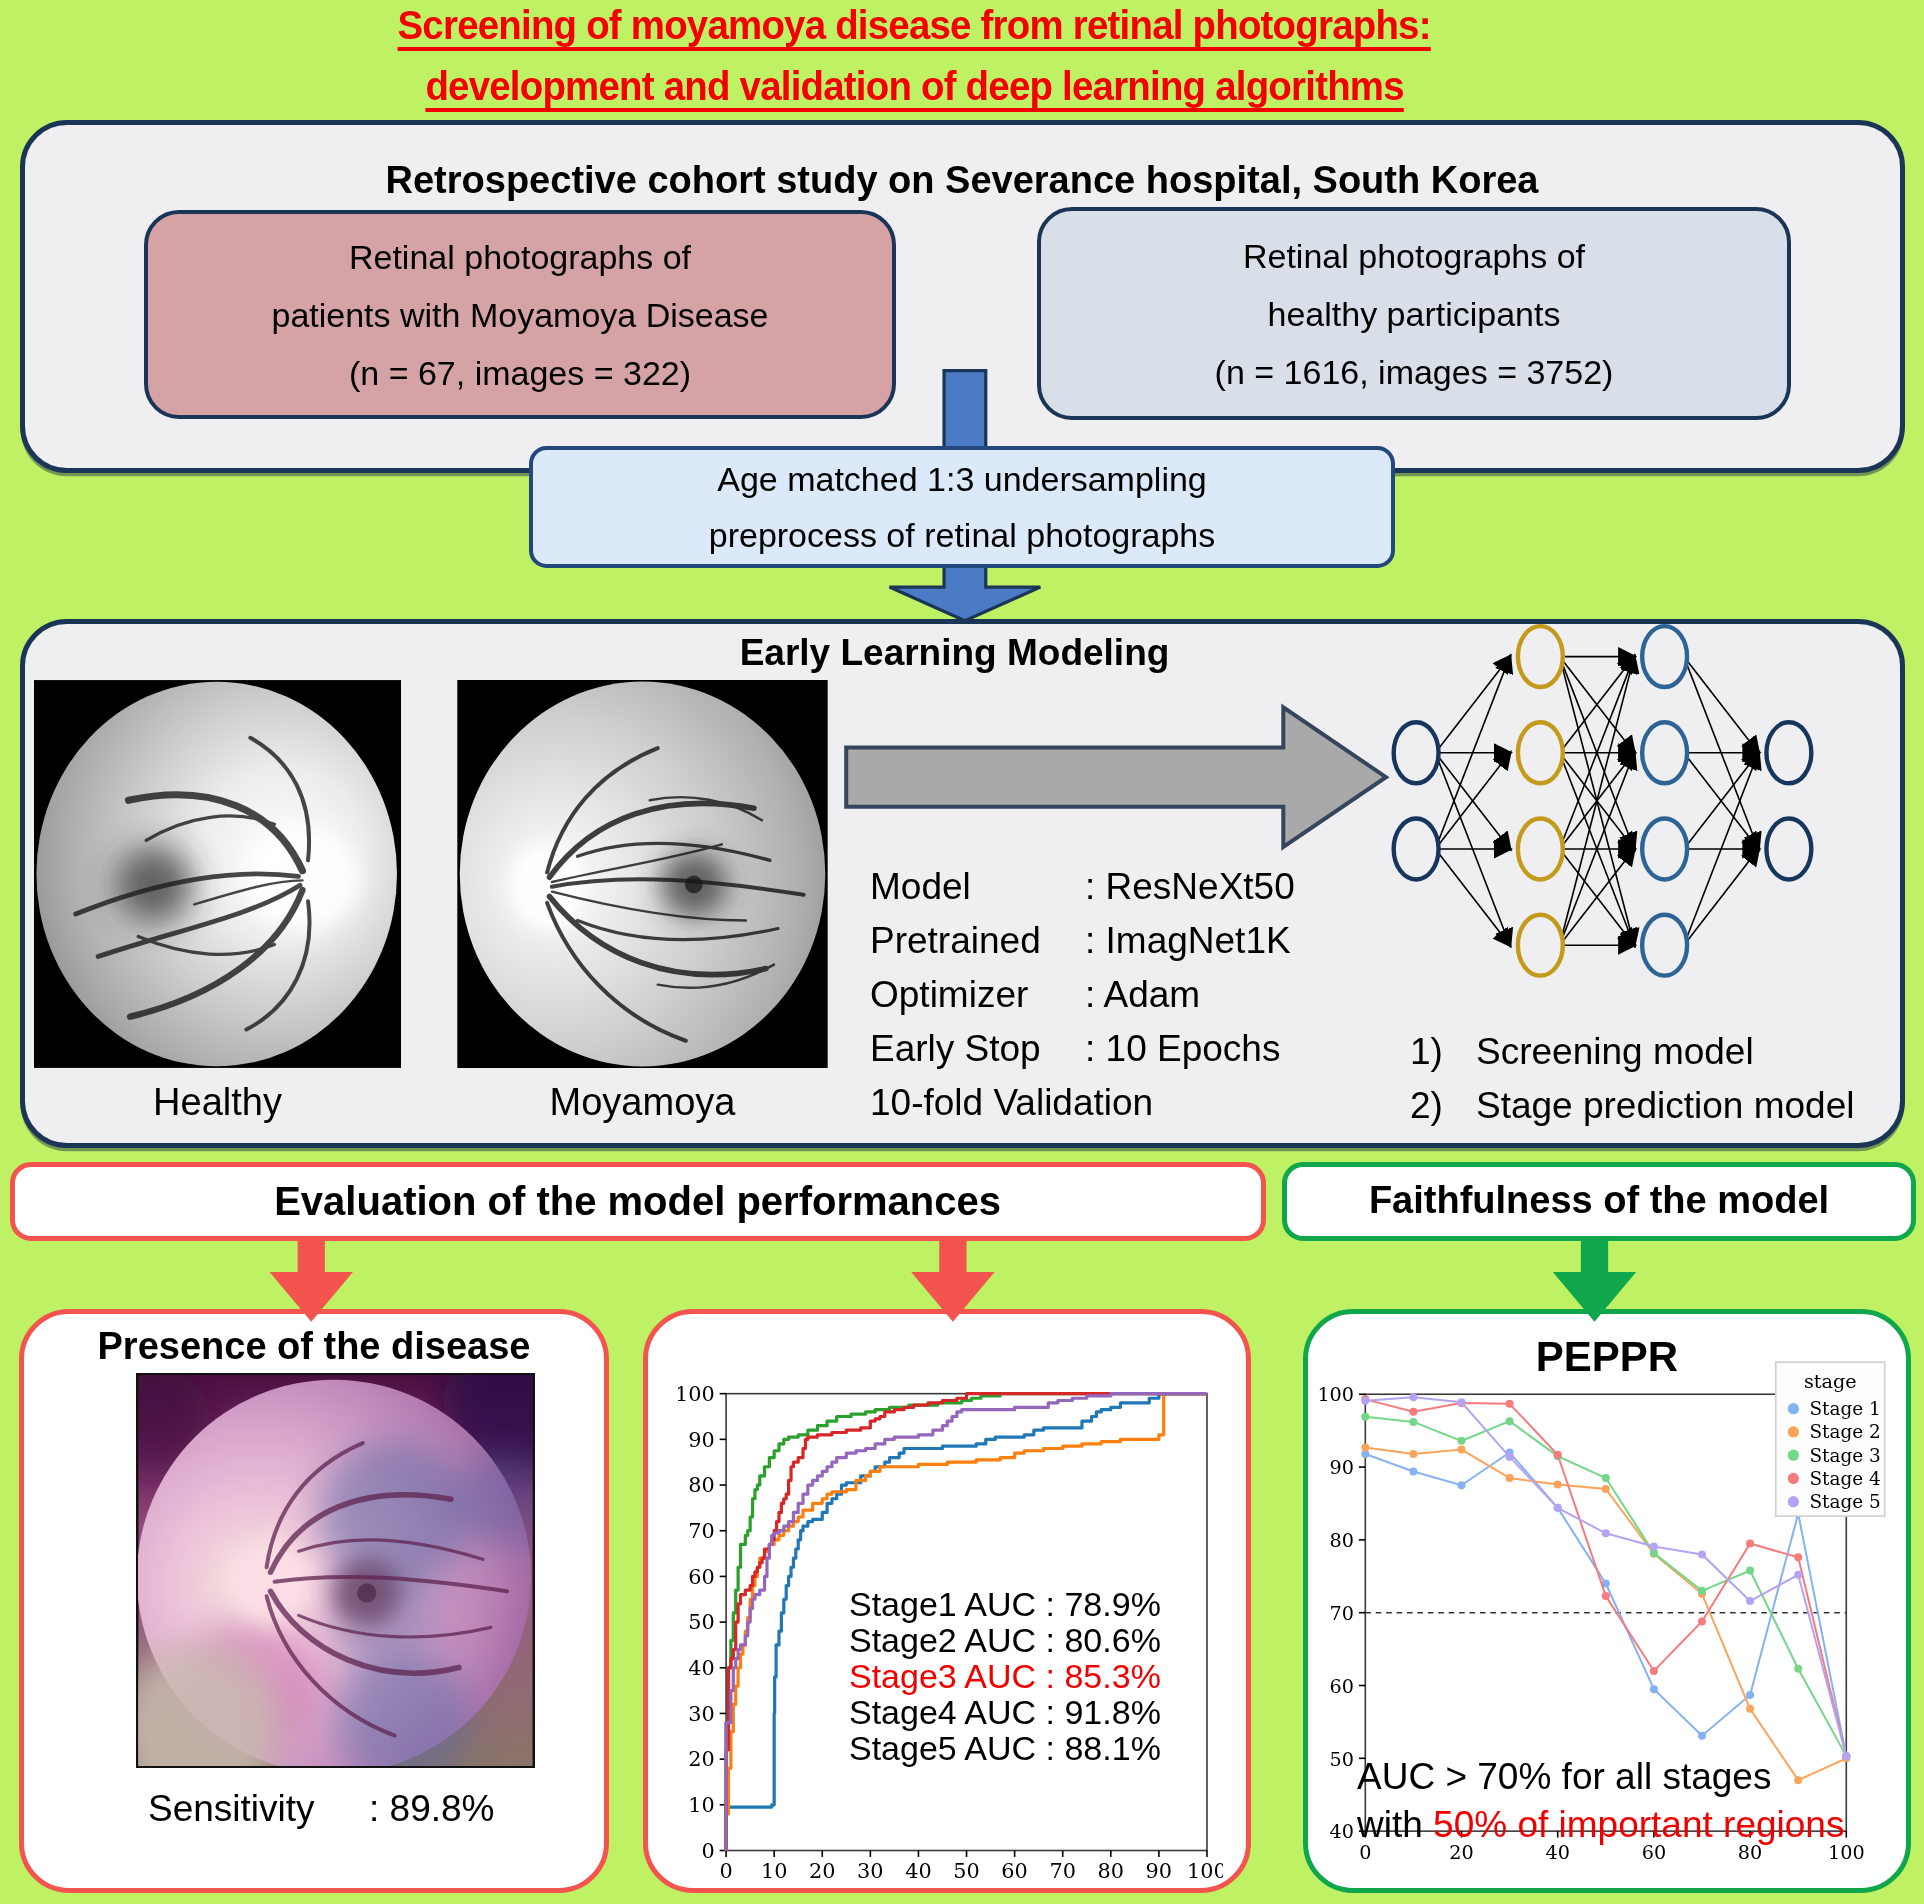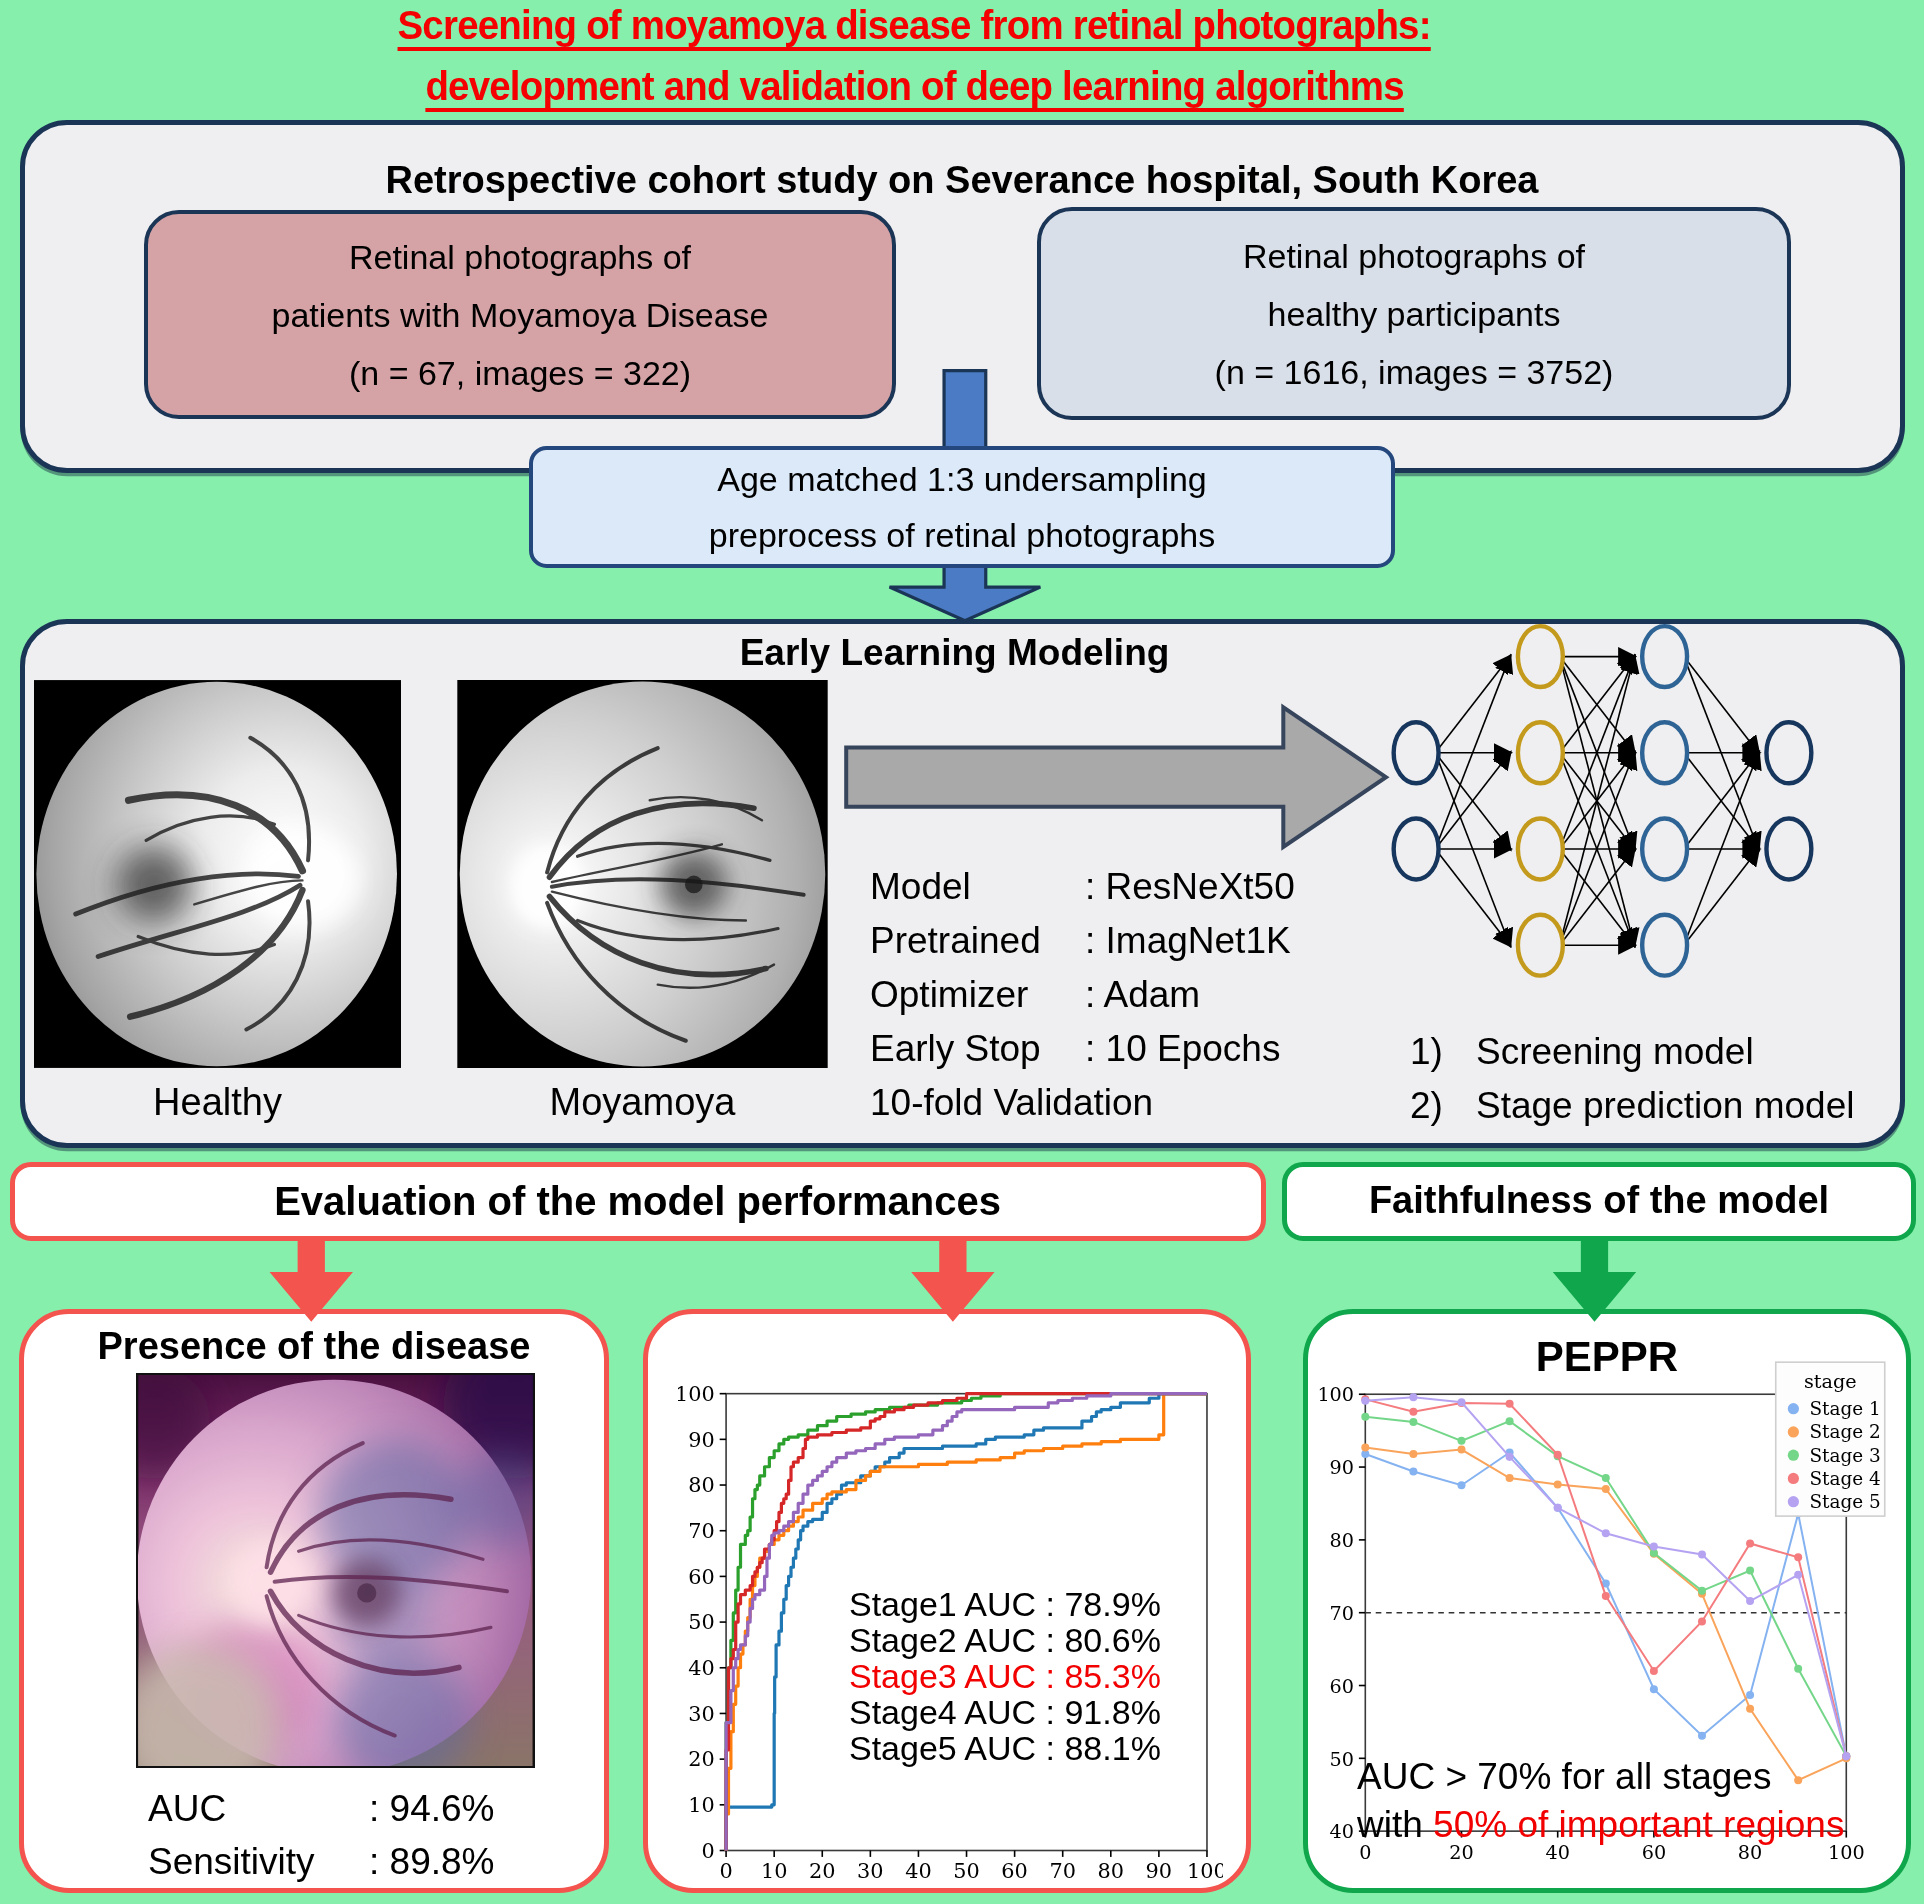--- a/index.html
+++ b/index.html
@@ -1,16 +1,16 @@
 <!DOCTYPE html>
 <html style="font-size:13px"><head>
 <meta charset="utf-8">
 <style>
   html,body{margin:0;padding:0;background:#ffffff;}
-  .canvas{position:relative;width:1925px;height:1904px;background:#86efac;overflow:hidden;
+  .canvas{position:relative;width:1925px;height:1904px;background:#bef264;overflow:hidden;
           font-family:"Liberation Sans", sans-serif;color:#000;}
   .abs{position:absolute;box-sizing:border-box;}
   .z0{z-index:0}.z1{z-index:1}.z2{z-index:2}
   
   .navybox{background:#efeff1;border:5.6px solid #1b3556;border-radius:47px;box-shadow:0 4px 0 -0.8px rgba(22,41,63,.45);}
   .redbox{background:#ffffff;border:5.6px solid #f4544e;border-radius:21px;}
   .greenbox{background:#ffffff;border:5.6px solid #10a74c;border-radius:21px;}
   .redbox-big{background:#ffffff;border:5.6px solid #f4544e;border-radius:50px;}
   .greenbox-big{background:#ffffff;border:5.6px solid #10a74c;border-radius:50px;}
   .innerbox{border:4.8px solid #1b3556;border-radius:35px;display:flex;flex-direction:column;
@@ -300,24 +300,20 @@
         <path d="M160,240 C170,170 210,115 280,85" stroke-width="5"></path>
         <path d="M160,276 C180,355 240,420 320,450" stroke-width="5"></path>
         <path d="M170,258 C260,245 360,255 460,270" stroke-width="5"></path>
         <path d="M200,220 C270,195 350,205 430,230" stroke-width="4"></path>
         <path d="M200,300 C270,330 355,335 440,315" stroke-width="4"></path>
       </g>
     </svg>
   </div>
 
   <div class="abs z2" style="left:148px;top:1782px;">
-    <div class="metric-row">
-      <span class="m-label">AUC</span>
-      <span>: 94.6%</span>
-    </div>
     <div class="metric-row">
       <span class="m-label">Sensitivity</span>
       <span>: 89.8%</span>
     </div>
   </div>
 
   <div class="abs redbox-big z0" style="left:643px;top:1309px;width:608px;height:584px;"></div>
 
   <svg id="roc-svg" class="abs z2 chartfont" style="left:678px;top:1376px;" width="545" height="509" viewBox="0 0 680 635">
       <rect x="60" y="22" width="600" height="570" fill="#fff" stroke="#3a3a3a" stroke-width="2"></rect>

